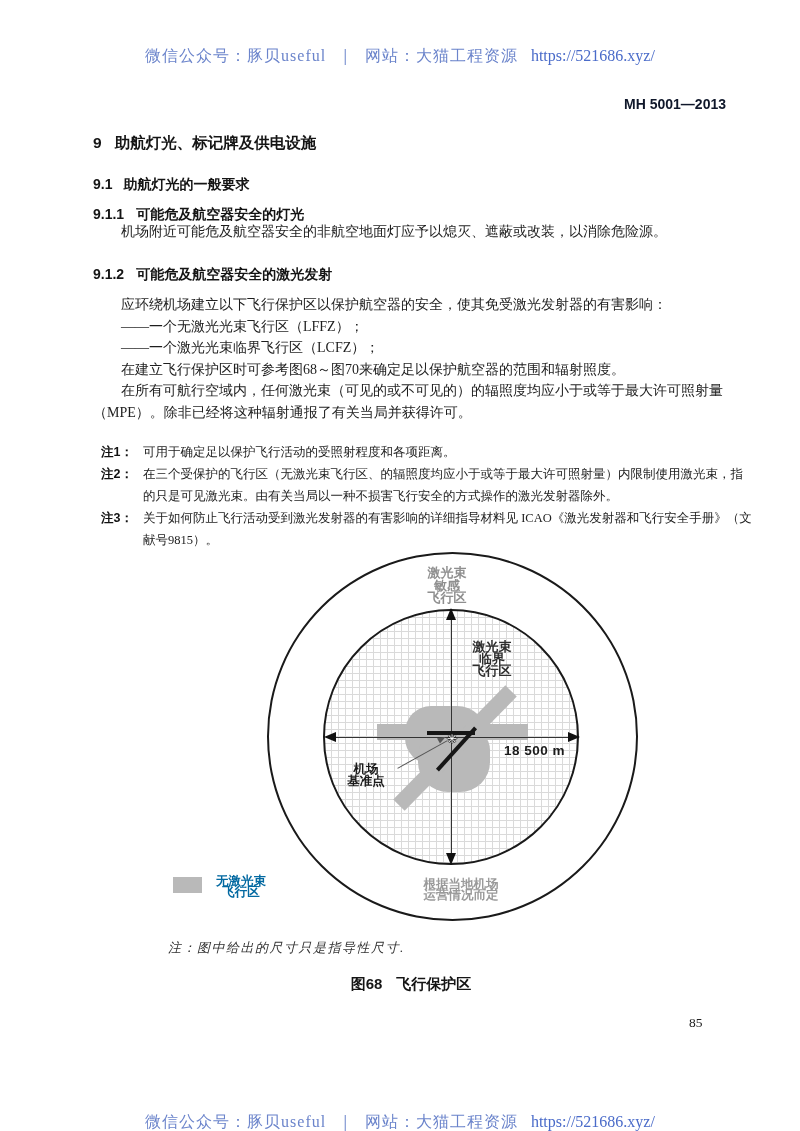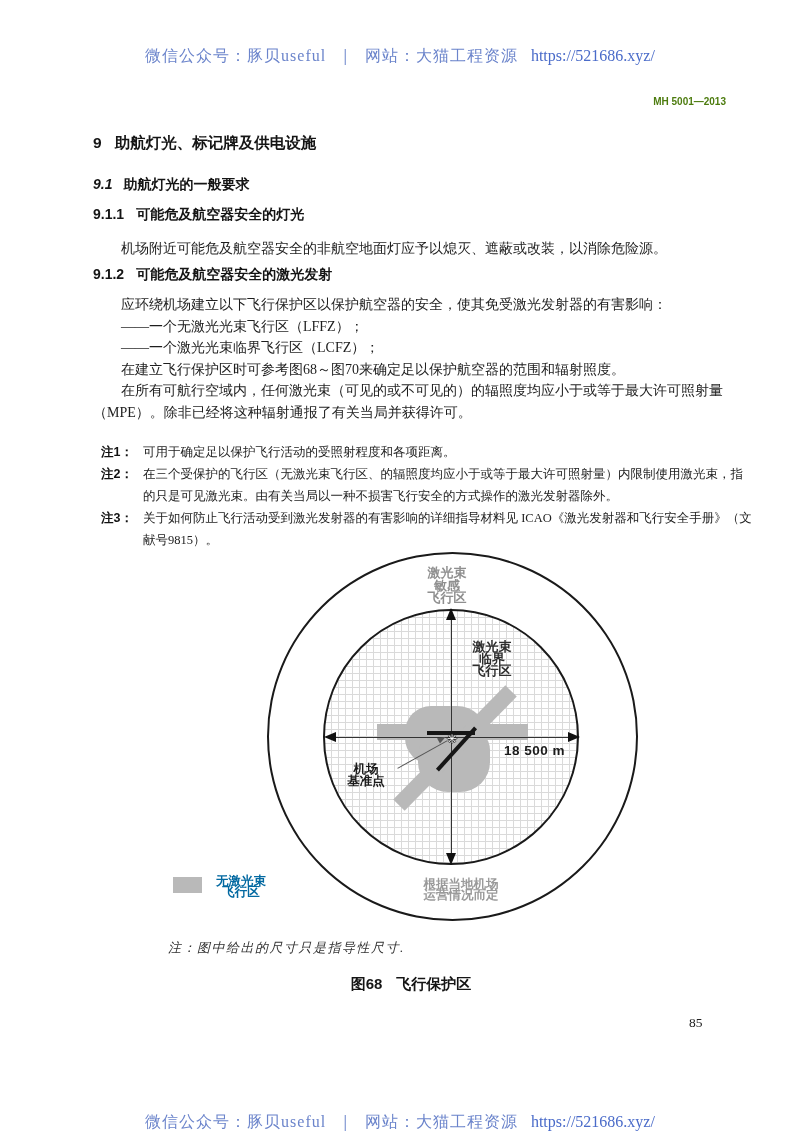--- a/index.html
+++ b/index.html
@@ -12,31 +12,31 @@
   .abs { position:absolute; }
   .nowrap { white-space:nowrap; }
 
   
   .wm { left:0; width:800px; text-align:center; font-size:16px; letter-spacing:1px;margin-top:32px; }
   .wm .cn  { color:#6b84cb; }
   .wm .sep { color:#6b84cb; margin:0 6px; }
   .wm .url { color:#4a6bc9; margin-left:8px; letter-spacing:0; }
 
   
-  .doc-code { top:96px; right:74px; font-family:"Liberation Sans",sans-serif; font-weight:bold; font-size:10px; color:#4d7c0f;margin-left:44px; }
+  .doc-code { top:96px; right:74px; font-family:"Liberation Sans",sans-serif; font-weight:bold; font-size:14px; color:#0f172a;margin-left:44px; }
   .hd { left:93px; font-family:"Liberation Sans",sans-serif; font-weight:bold; color:#151515; white-space:nowrap; }
   .hd .num { display:inline-block; }
   .h9   { top:133px; font-size:15.5px; } .h9 .num { margin-right:13px; }
-  .h91  { top:176px; font-size:14px; }  .h91 .num { margin-right:11px;font-style:italic; }
+  .h91  { top:176px; font-size:14px; }  .h91 .num { margin-right:11px; }
   .h911 { top:206px; font-size:14px; }  .h911 .num { margin-right:12px; }
   .h912 { top:266px; font-size:14px; }  .h912 .num { margin-right:12px; }
 
   
   .para { left:93px; width:648px; font-size:14px; color:#1d1d1d; }
-  .p911 { top:240px; text-indent:28px; }
+  .p911 { top:223px; text-indent:28px; }
   .p912 { top:294px; line-height:21.6px; }
   .p912 .ln { white-space:nowrap; }
   .p912 .ind { padding-left:28px; }
 
   
   .notes { left:93px; top:441px; width:655px; font-size:12.5px; line-height:22px; color:#222; }
   .note-line { position:relative; padding-left:50px; white-space:nowrap; }
   .note-label { position:absolute; left:8px; top:0; font-family:"Liberation Sans",sans-serif; font-weight:bold; color:#111; }
 
   

